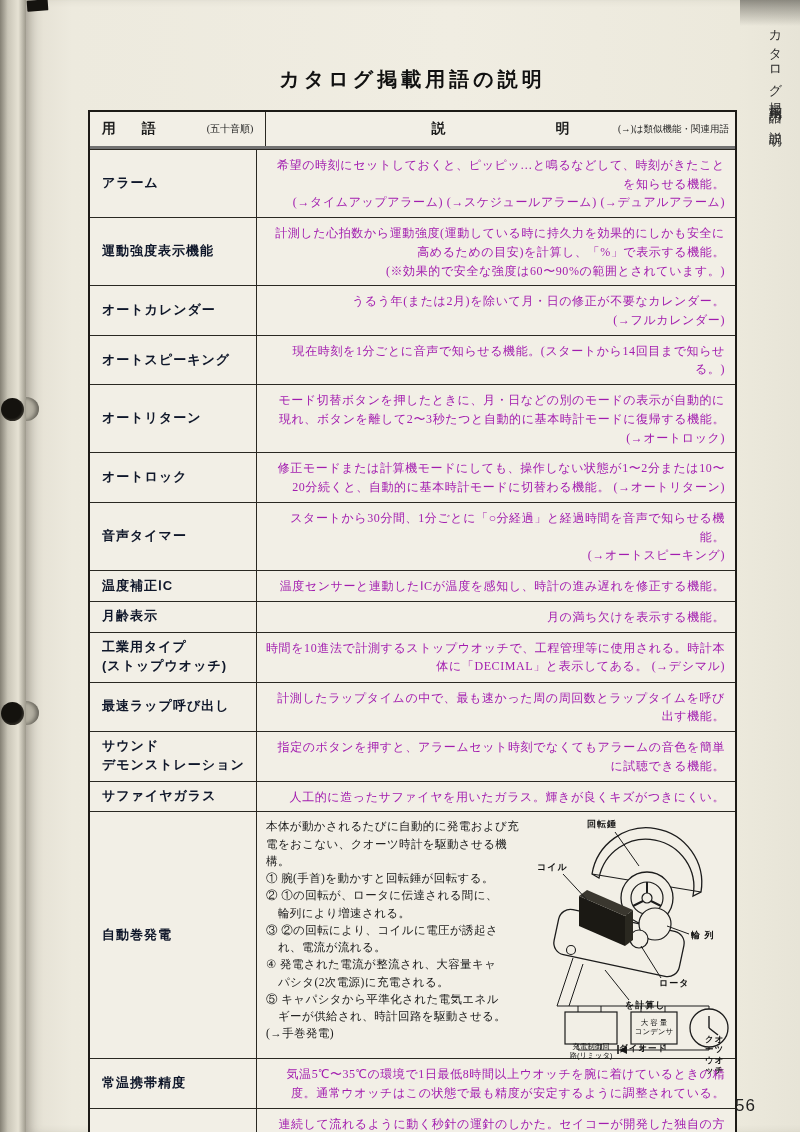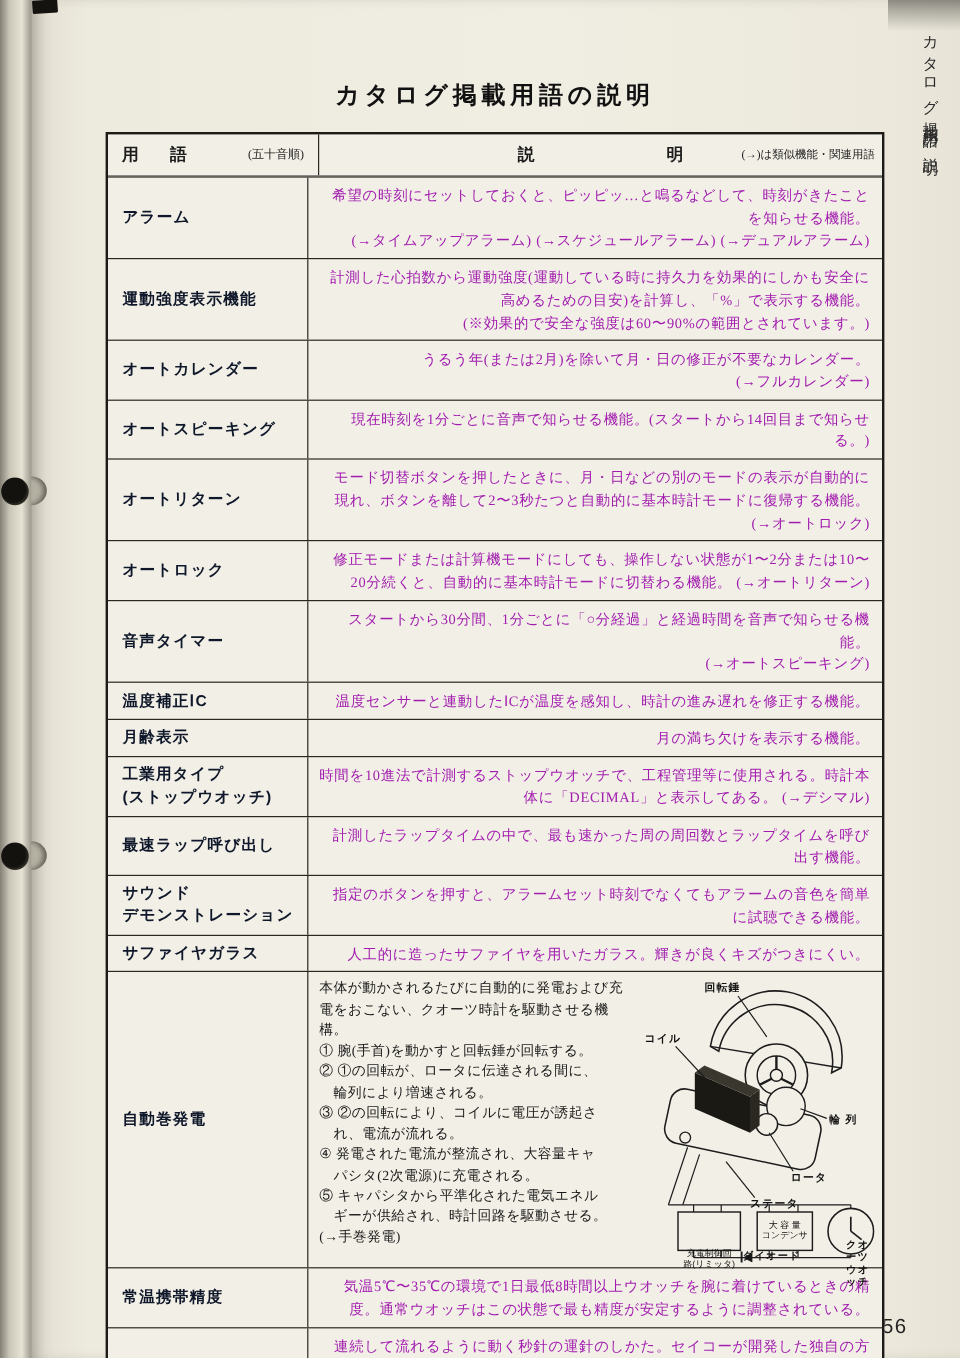--- a/index.html
+++ b/index.html
@@ -31,21 +31,21 @@
   
   .side-tab{position:absolute;right:16px;top:20px;writing-mode:vertical-rl;
     font-family:"Liberation Sans", sans-serif;font-size:13px;letter-spacing:3px;color:#2a2a2a;}
   .page-num{position:absolute;right:44px;bottom:16px;font-family:"Liberation Sans", sans-serif;
     font-size:17px;color:#222;letter-spacing:1px;}
   
   .gtable{position:absolute;left:88px;top:110px;width:649px;
     border:2px solid #1d1b17;background:#f2efe6;box-sizing:border-box;}
   .trow{display:flex;border-top:1px solid #2a2822;box-sizing:border-box;}
   .trow:first-child{border-top:none;}
-  .thead{border-bottom:1px solid #737373;}
+  .thead{border-bottom:3px solid #737373;}
   .tc{box-sizing:border-box;}
   .term{width:167px;border-right:1px solid #2a2822;display:flex;align-items:center;
     padding:4px 6px 4px 12px;font-family:"Liberation Sans", sans-serif;font-weight:bold;
     font-size:13px;letter-spacing:1px;white-space:pre-line;line-height:1.45;color:#0f172a;}
   .desc{flex:1;padding:6px 10px 5px 9px;font-size:12px;line-height:1.56;
     letter-spacing:0.6px;white-space:pre-line;color:#a21caf;text-align:right;}
   
   .hterm{width:167px;border-right:1px solid #2a2822;display:flex;align-items:center;
     justify-content:center;gap:2px;padding:8px 4px;}
   .hterm .t1{font-family:"Liberation Sans", sans-serif;font-weight:bold;font-size:14px;letter-spacing:6px;}
@@ -222,25 +222,25 @@
 
           <polygon points="94,228 94,236 86,232 " fill="#1c1c1c"></polygon>
           <line x1="85" y1="227" x2="85" y2="237" stroke="#1c1c1c" stroke-width="1.6"></line>
 
           <circle cx="176" cy="210" r="19" fill="#f2efe6" stroke="#1c1c1c" stroke-width="1.3"></circle>
           <line x1="176" y1="188" x2="176" y2="191" stroke="#1c1c1c" stroke-width="1"></line>
           <line x1="176" y1="229" x2="176" y2="232" stroke="#1c1c1c" stroke-width="1"></line>
           <line x1="176" y1="210" x2="176" y2="198" stroke="#1c1c1c" stroke-width="1.4"></line>
           <line x1="176" y1="210" x2="185" y2="217" stroke="#1c1c1c" stroke-width="1.4"></line>
         </svg>
-        <span class="dlabel" style="left:54px;top:2px;">回転錘</span>
+        <span class="dlabel" style="left:54px;top:2px;font-family:Liberation Mono, monospace;">回転錘</span>
         <span class="dlabel" style="left:4px;top:44px;">コイル</span>
         <span class="dlabel" style="left:158px;top:112px;">輪 列</span>
         <span class="dlabel" style="left:126px;top:160px;">ロータ</span>
-        <span class="dlabel" style="left:92px;top:182px;">ステータ</span>
+        <span class="dlabel" style="left:92px;top:182px;">を計算し</span>
         <span class="dlabel boxed" style="left:34px;top:200px;width:48px;margin-top:24px;">充電制御回
 路(リミッタ)</span>
         <span class="dlabel boxed" style="left:100px;top:200px;width:42px;">大 容 量
 コンデンサ</span>
         <span class="dlabel" style="left:62px;top:225px;font-size:8.5px;margin-left:24px;">ダイオード</span>
         <span class="dlabel" style="left:152px;top:216px;font-size:8.5px;margin-left:20px;">クオーツ
 ウオッチ</span>
       </div>
     </div>
   </div>

